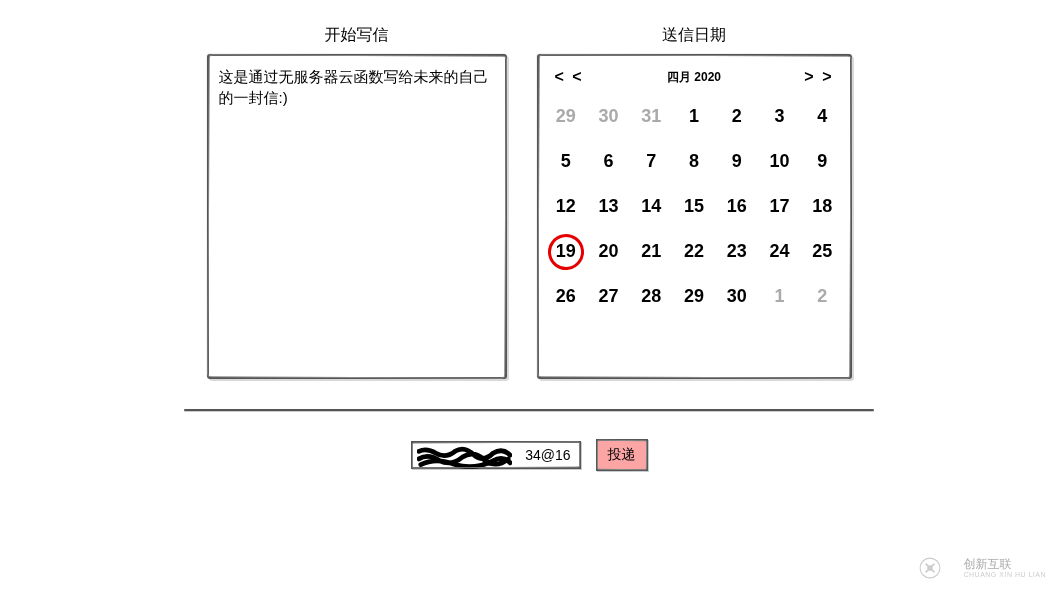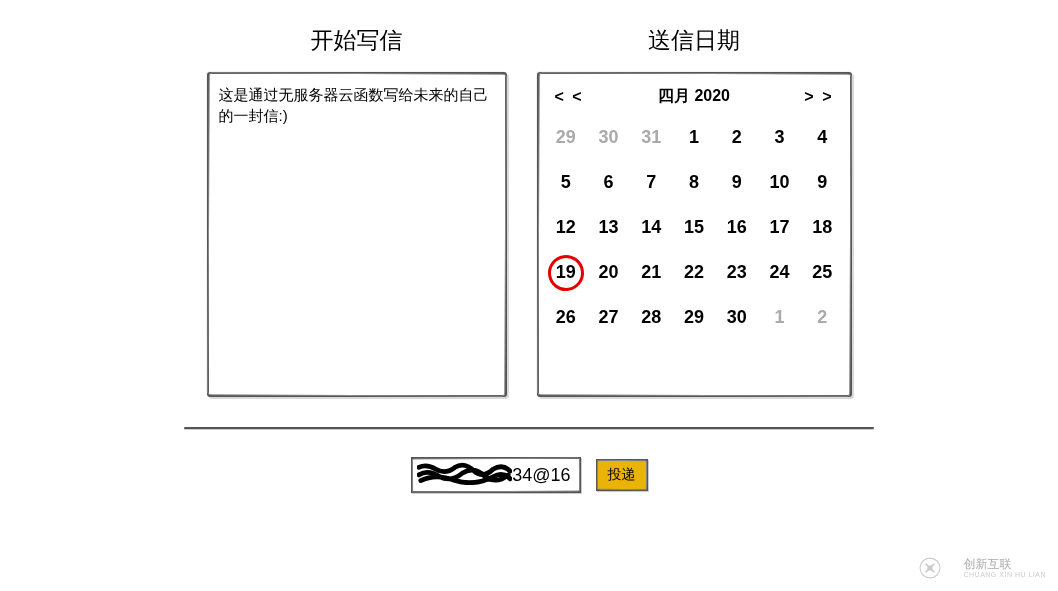--- a/index.html
+++ b/index.html
@@ -1,47 +1,47 @@
 <!DOCTYPE html>
 <html><head>
 <meta charset="utf-8">
 <style>
 * { margin: 0; padding: 0; box-sizing: border-box; }
 body { font-family: "Microsoft YaHei", Arial, sans-serif; background: #fff; width: 1058px; height: 591px; position: relative; overflow: hidden; }
 
 .container { display: flex; justify-content: center; gap: 30px; padding-top: 25px; }
 .column { display: flex; flex-direction: column; align-items: center; }
-.col-title { font-size: 23px; font-weight: 500; margin-bottom: 16px; color: #000; }
+.col-title { font-size: 16px; font-weight: 500; margin-bottom: 8px; color: #000; }
 
 .sketchy-box { border: 2px solid #555; border-radius: 3px; position: relative; background: #fff; box-shadow: 2px 2px 0 rgba(0,0,0,.15), -1px -1px 0 rgba(0,0,0,.05); }
 .sketchy-box::after { content: ""; position: absolute; inset: -1px; border: 1px solid #888; border-radius: 4px; pointer-events: none; transform: rotate(.3deg); }
 
 .letter-box { width: 300px; height: 325px; padding: 10px; }
 .letter-textarea { width: 100%; height: 100%; border: none; outline: none; resize: none; font-size: 15px; font-family: inherit; line-height: 1.4; }
 
 .calendar-box { width: 315px; height: 325px; padding: 8px 6px; }
 .cal-header { display: flex; justify-content: space-between; align-items: center; padding: 4px 10px 8px; font-weight: 700; }
 .cal-nav { cursor: pointer; user-select: none; letter-spacing: 2px; }
-.cal-title { font-size: 16px; }
+.cal-title { font-size: 12px; }
 .cal-grid { display: grid; grid-template-columns: repeat(7, 1fr); text-align: center; }
 .dow { font-weight: 700; font-size: 14px; padding: 6px 0 10px; }
 .day { font-size: 18px; padding: 12px 0; cursor: pointer; position: relative; font-weight: bold; }
 .day.muted { color: #aaa; }
 .day.today::before { content: ""; position: absolute; width: 30px; height: 30px; border: 3px solid #e60000; border-radius: 50%; left: 50%; top: 50%; transform: translate(-50%, -50%) rotate(-8deg); }
 
 .divider { width: 690px; height: 2px; background: #555; margin: 30px auto 0; border-radius: 2px; box-shadow: 0 1px 0 rgba(0,0,0,.2); }
 
 .footer { text-align: center; margin-top: 28px; }
 .footer-text { font-size: 16px; color: #000; margin-bottom: 25px; }
 .footer-controls { display: flex; justify-content: center; align-items: center; gap: 15px; }
-.email-box { border: 2px solid #555; width: 170px; height: 36px; position: relative; display: flex; align-items: center; justify-content: flex-end; padding-right: 8px; font-size: 18px; background: #fff; box-shadow: 1px 1px 0 rgba(0,0,0,.2); }
+.email-box { border: 2px solid #555; width: 170px; height: 28px; position: relative; display: flex; align-items: center; justify-content: flex-end; padding-right: 8px; font-size: 14px; background: #fff; box-shadow: 1px 1px 0 rgba(0,0,0,.2); }
 .email-box::after { content: ""; position: absolute; inset: -1px; border: 1px solid #888; pointer-events: none; transform: rotate(-.4deg); border-radius: 2px; }
 .scribble { position: absolute; left: 4px; top: 2px; width: 95px; height: 24px; }
 .scribble svg { width: 100%; height: 100%; }
-.send-btn { border: 2px solid #555; background: #eab308; padding: 5px 10px; font-size: 14px; font-family: inherit; cursor: pointer; box-shadow: 1px 1px 0 rgba(0,0,0,.2); position: relative; }
+.send-btn { border: 2px solid #555; background: #fca5a5; padding: 5px 10px; font-size: 14px; font-family: inherit; cursor: pointer; box-shadow: 1px 1px 0 rgba(0,0,0,.2); position: relative; }
 .send-btn::after { content: ""; position: absolute; inset: -1px; border: 1px solid #888; pointer-events: none; transform: rotate(.5deg); border-radius: 2px; }
 
 .watermark { position: absolute; right: 12px; bottom: 12px; display: flex; align-items: center; gap: 22px; color: #bbb; font-size: 11px; }
 .watermark .logo { width: 22px; height: 22px; }
 .watermark .txt { display: flex; flex-direction: column; line-height: 1.1; }
 .watermark .cn { font-size: 12px; color: #aaa; }
 .watermark .en { font-size: 7px; letter-spacing: .5px; color: #ccc; }
 </style>
 </head>
 <body>

